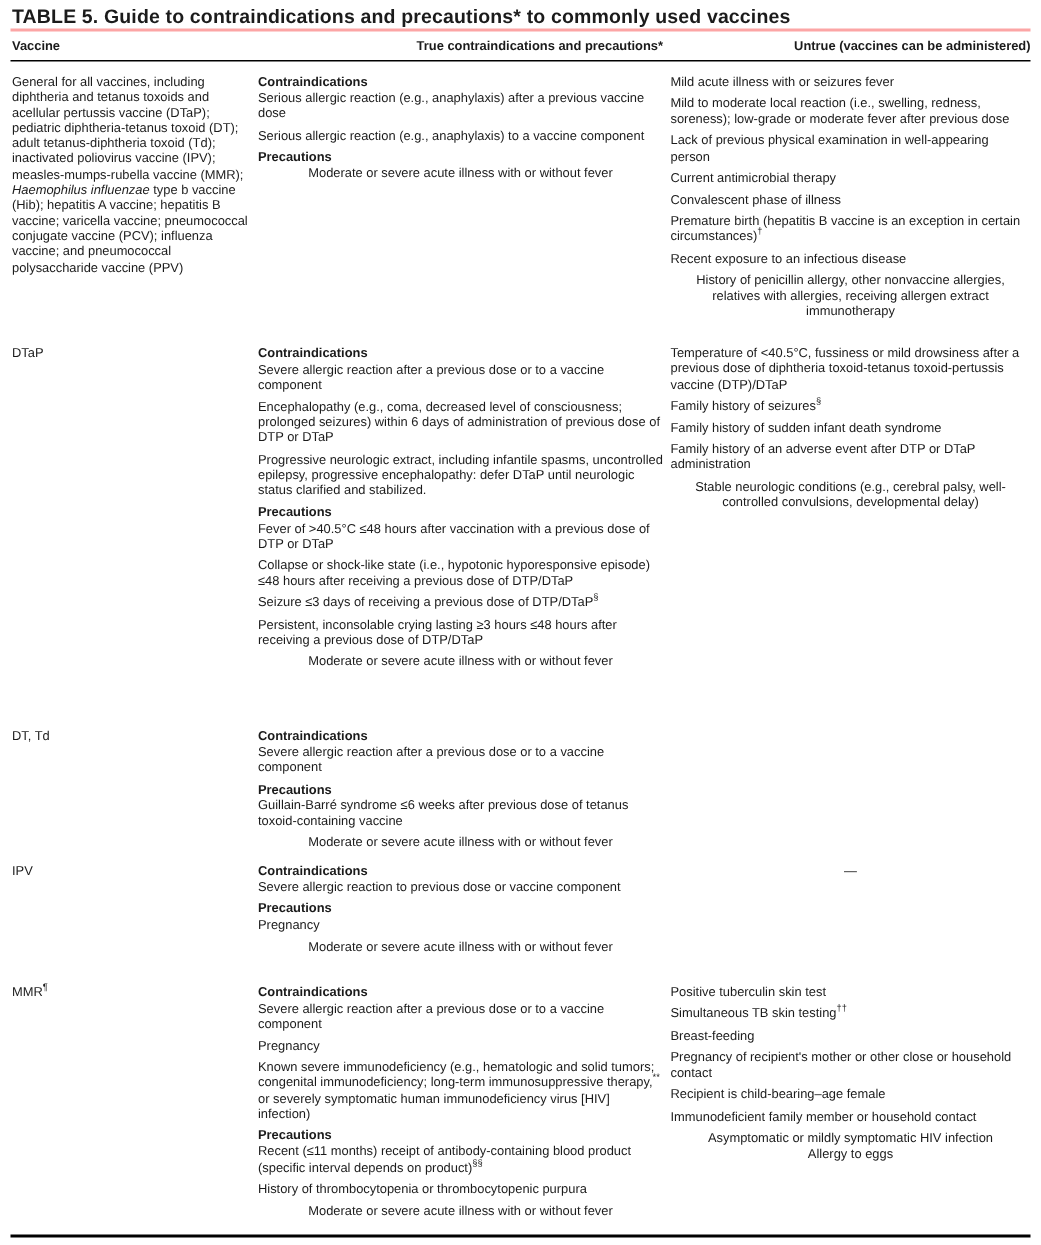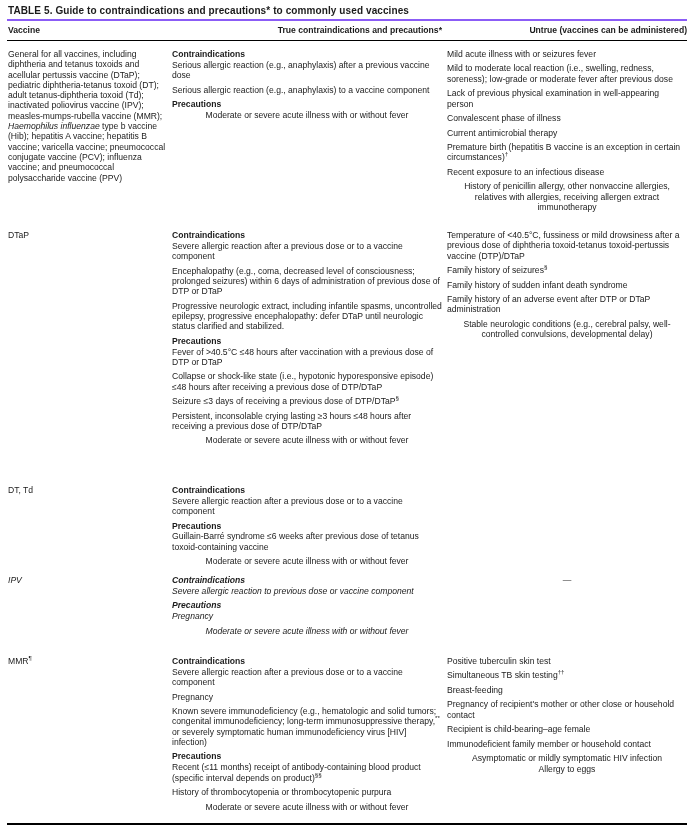--- a/index.html
+++ b/index.html
@@ -5,44 +5,44 @@
   * { box-sizing: border-box; }
   html, body { margin: 0; padding: 0; }
   body {
     width: 694px; height: 830px; overflow: hidden;
     background: #ffffff; color: #1b1b1b;
     font-family: "Liberation Sans", "DejaVu Sans", sans-serif;
   }
   .page { padding: 4px 7px 0 7px; }
 
   .table-title {
-    font-size: 10px; font-weight: 700; line-height: 12px;
+    font-size: 13px; font-weight: 700; line-height: 12px;
     padding: 1px 0 2px 1px; letter-spacing: 0.1px;
   }
 
   .grid-row {
     display: grid;
     grid-template-columns: 160px 270px 1fr;
     column-gap: 5px;
   }
 
   .thead {
-    border-top: 2px solid #8b5cf6;
+    border-top: 2px solid #fca5a5;
     border-bottom: 1.5px solid #000;
     padding: 4px 0 5px 0;
     font-size: 8.6px; font-weight: 700; line-height: 10px;
   }
   .thead .hc1 { text-align: left; padding-left: 1px; }
   .thead .hc2, .thead .hc3 { text-align: right; }
 
   .trow { padding-top: 8px; }
   .tbody .trow:nth-child(1) { min-height: 181px; }
   .tbody .trow:nth-child(2) { min-height: 255px; }
   .tbody .trow:nth-child(3) { min-height: 90px;  }
-  .tbody .trow:nth-child(4) { min-height: 81px; font-style: italic;  }
+  .tbody .trow:nth-child(4) { min-height: 81px;  }
   .tbody .trow:nth-child(5) { min-height: 173px; }
 
   .cell { font-size: 8.6px; line-height: 10.3px; }
   .cell p { margin: 0 0 4.2px 0; }
   .cell p:last-child { margin-bottom: 0; text-align: center; }
   .cell p.heading { font-weight: 700; margin-bottom: 0.5px; }
   .cell p.dash { text-align: center; }
   .vcell { padding-left: 1px; }
 
   sup { font-size: 6.2px; line-height: 0; vertical-align: super; }
@@ -70,22 +70,22 @@
           <p class="heading">Contraindications</p>
           <p class="para">Serious allergic reaction (e.g., anaphylaxis) after a previous vaccine dose</p>
           <p class="para">Serious allergic reaction (e.g., anaphylaxis) to a vaccine component</p>
           <p class="heading">Precautions</p>
           <p class="para">Moderate or severe acute illness with or without fever</p>
         </div>
         <div class="cell">
           <p class="para">Mild acute illness with or seizures fever</p>
           <p class="para">Mild to moderate local reaction (i.e., swelling, redness, soreness); low-grade or moderate fever after previous dose</p>
           <p class="para">Lack of previous physical examination in well-appearing person</p>
+          <p class="para">Current antimicrobial therapy</p>
           <p class="para">Convalescent phase of illness</p>
-          <p class="para">Current antimicrobial therapy</p>
           <p class="para">Premature birth (hepatitis B vaccine is an exception in certain circumstances)<sup>†</sup></p>
           <p class="para">Recent exposure to an infectious disease</p>
           <p class="para">History of penicillin allergy, other nonvaccine allergies, relatives with allergies, receiving allergen extract immunotherapy</p>
         </div>
       </div>
       <div class="trow grid-row">
         <div class="cell vcell">DTaP</div>
         <div class="cell">
           <p class="heading">Contraindications</p>
           <p class="para">Severe allergic reaction after a previous dose or to a vaccine component</p>

